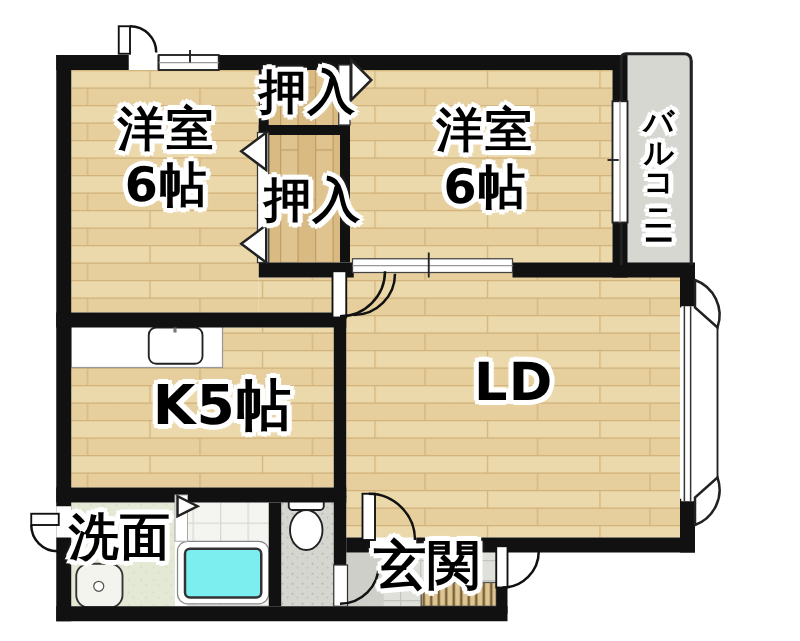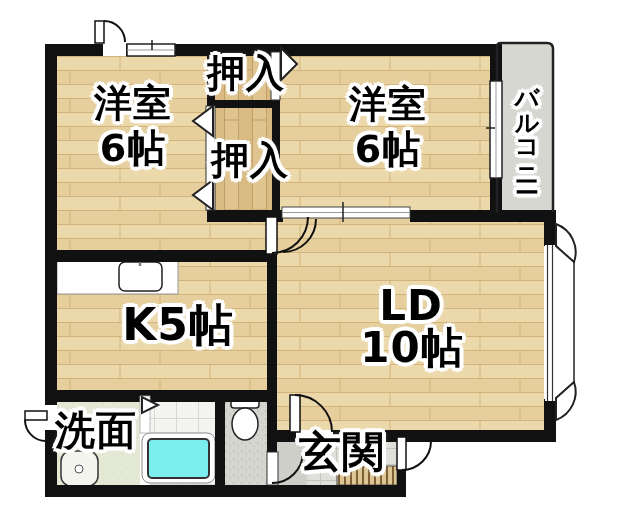--- a/index.html
+++ b/index.html
@@ -201,16 +201,15 @@
 
 <div class="lbl f38" style="left:133px;top:103px">洋室</div>
 <div class="lbl f38" style="left:133px;top:148px">6帖</div>
 <div class="lbl f38" style="left:388px;top:104px">洋室</div>
 <div class="lbl f38" style="left:388px;top:149px">6帖</div>
 <div class="lbl f38" style="left:246px;top:73px">押入</div>
 <div class="lbl f38" style="left:250px;top:160px">押入</div>
 <div class="lbl vert" style="left:527px;top:125px;font-weight:bold">バルコニー</div>
 <div class="lbl f44" style="left:166px;top:325px">K5帖</div>
 <div class="lbl f42" style="left:411px;top:306px">LD</div>
-<div class="lbl f42" style="left:412px;top:348px">10帖</div>
 <div class="lbl f40" style="left:96px;top:430px">洗面</div>
 <div class="lbl f42" style="left:342px;top:452px">玄関</div>
 </div>
 
 </body></html>

